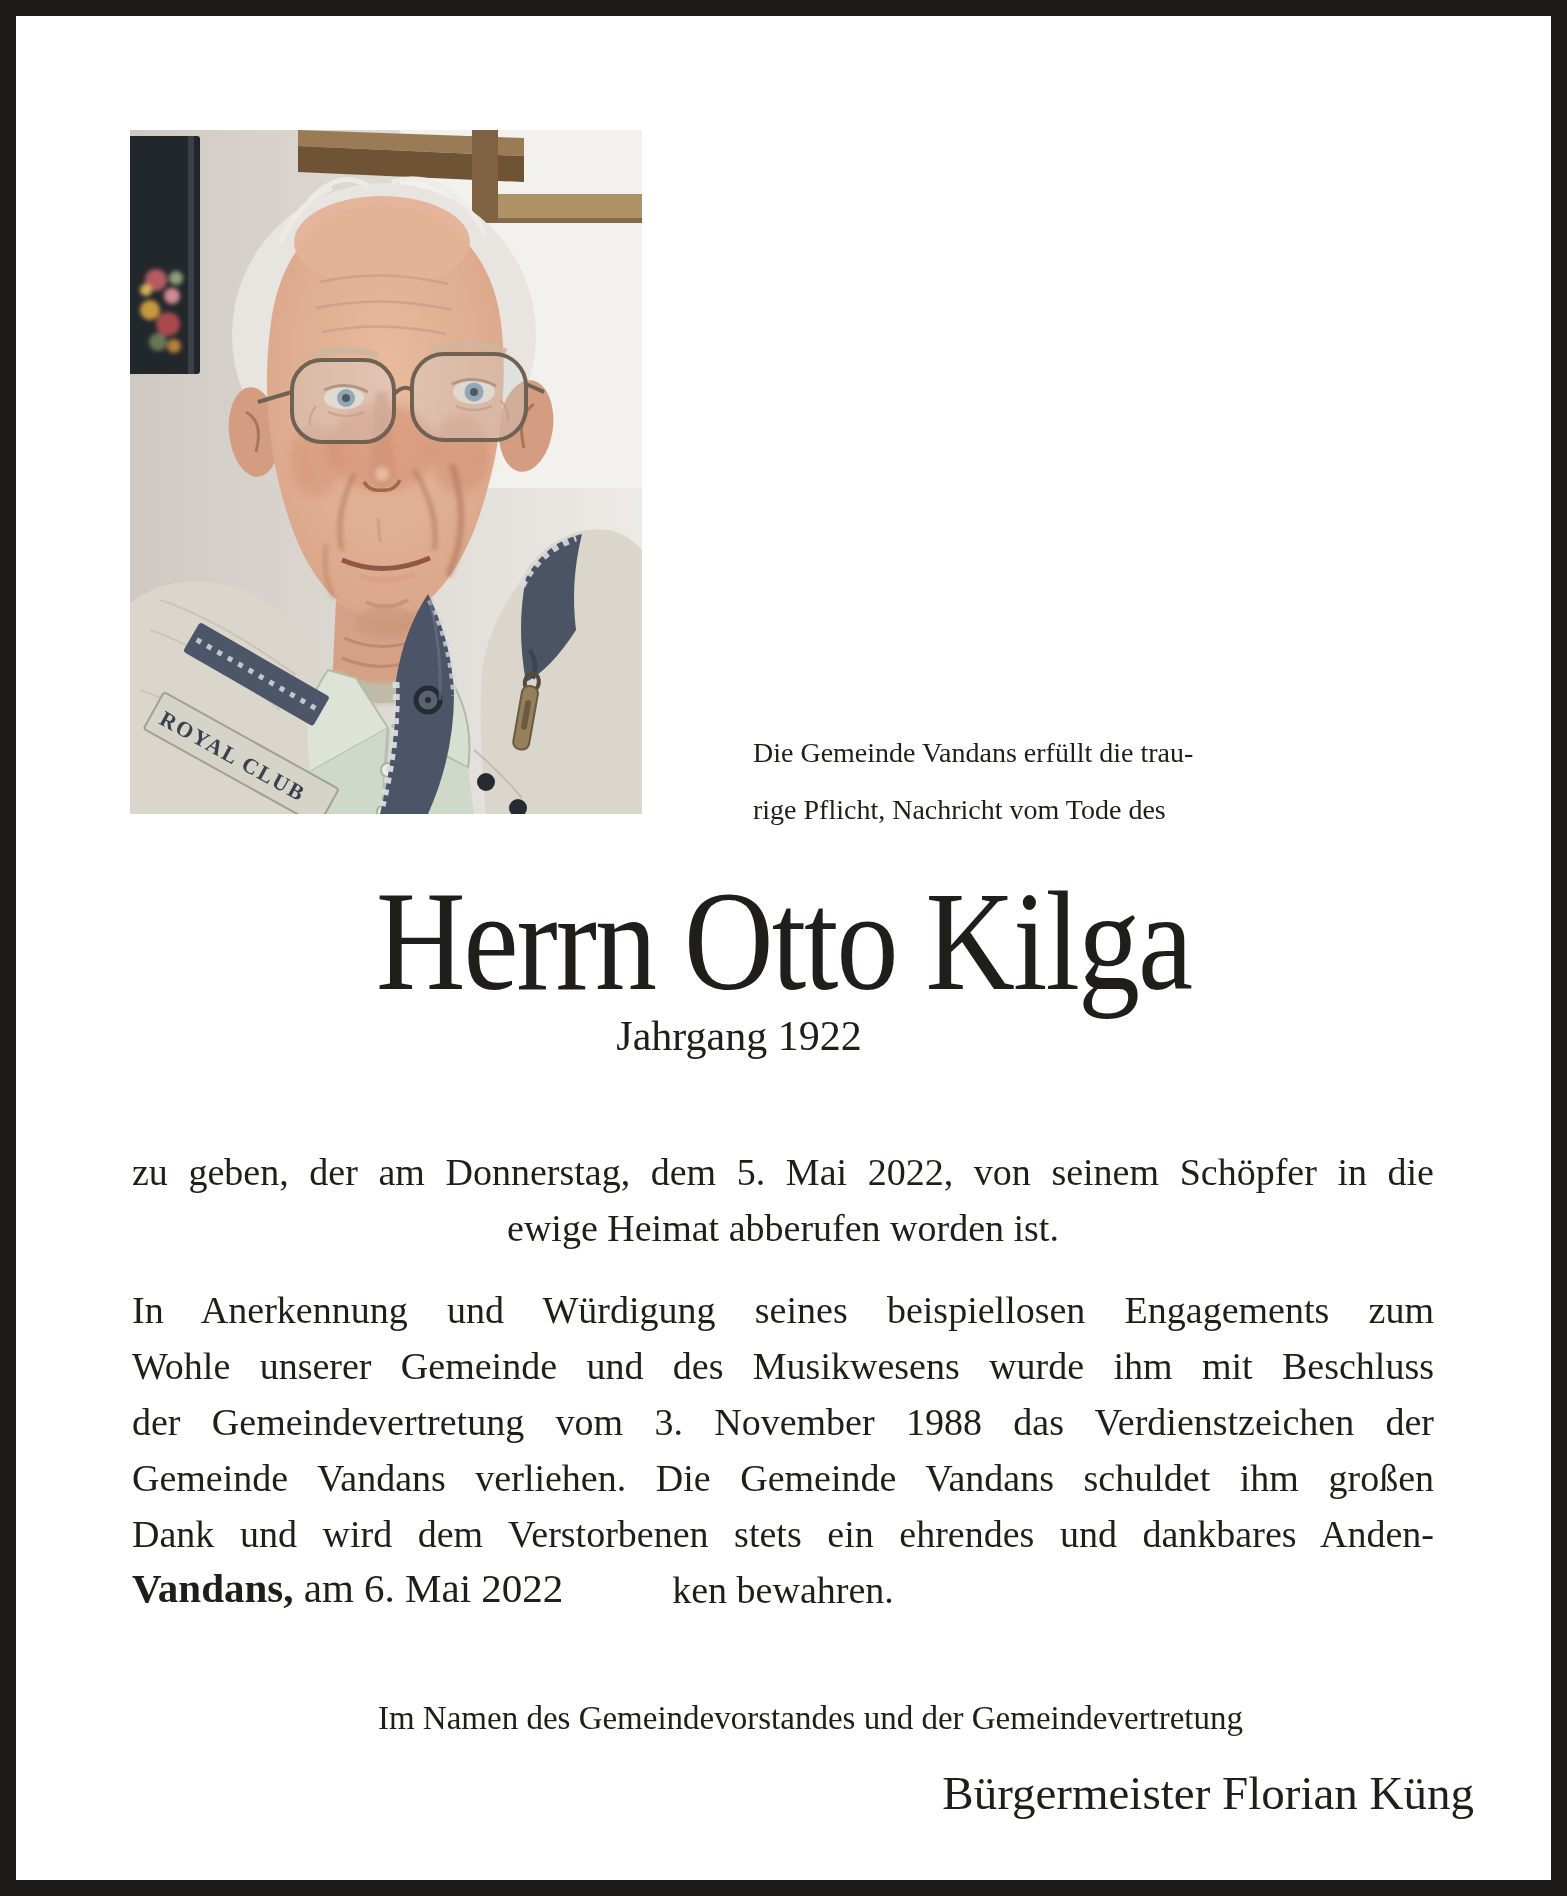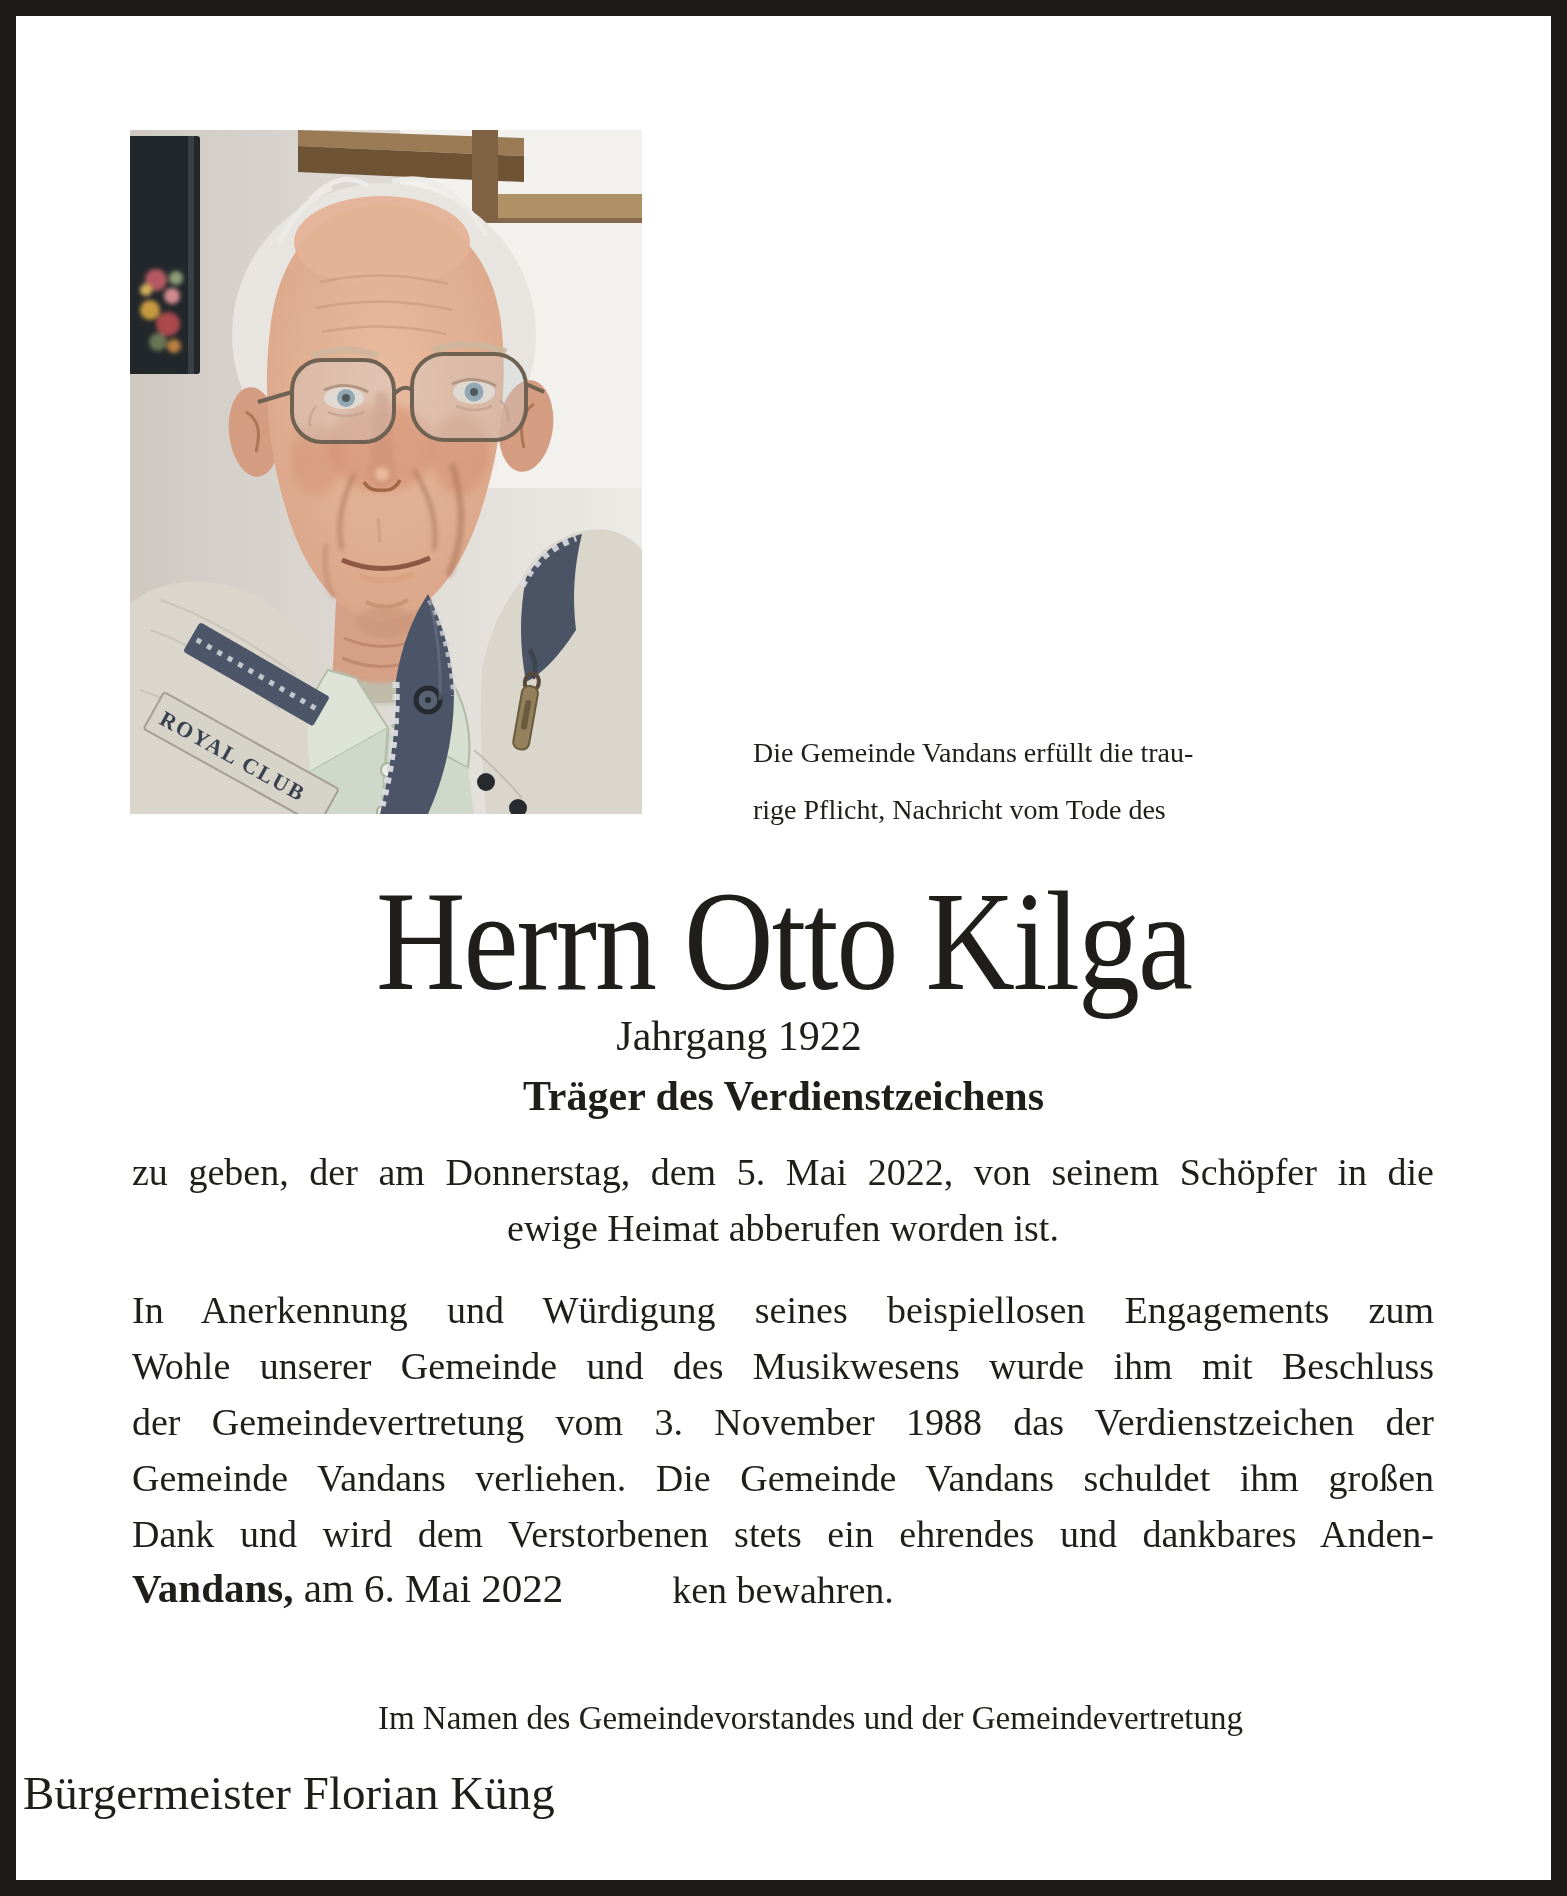--- a/index.html
+++ b/index.html
@@ -90,23 +90,23 @@
     white-space: nowrap;
   }
   .place-date .place { font-weight: bold; }
   .behalf {
     left: 0; top: 1684px;
     width: 1227px;
     text-align: right;
     font-size: 33px;
   }
   .signature {
-    left: 7px; top: 1750px;
+    left: 0; top: 1750px;
     width: 1458px;
-    text-align: left;
+    text-align: right;
     font-size: 47px;
   }
 </style>
 </head>
 <body>
 
 <div class="sheet">
 
   <div class="abs photo">
     <svg width="512" height="684" viewBox="0 0 512 684" xmlns="http://www.w3.org/2000/svg">
@@ -294,21 +294,20 @@
   </div>
 
 
   <div class="abs announce">
     <div>Die Gemeinde Vandans erfüllt die trau-</div>
     <div>rige Pflicht, Nachricht vom Tode des</div>
   </div>
 
   <h1 class="abs name">Herrn Otto Kilga</h1>
   <div class="abs year-line">Jahrgang 1922</div>
-  <div class="abs honor-line">Träger des Verdienstzeichens</div>
 
   <div class="abs para para1">
     <div class="jline">zu geben, der am Donnerstag, dem 5. Mai 2022, von seinem Schöpfer in die</div>
     <div class="jlast">ewige Heimat abberufen worden ist.</div>
   </div>
 
   <div class="abs para para2">
     <div class="jline">In Anerkennung und Würdigung seines beispiellosen Engagements zum</div>
     <div class="jline">Wohle unserer Gemeinde und des Musikwesens wurde ihm mit Beschluss</div>
     <div class="jline">der Gemeindevertretung vom 3. November 1988 das Verdienstzeichen der</div>

